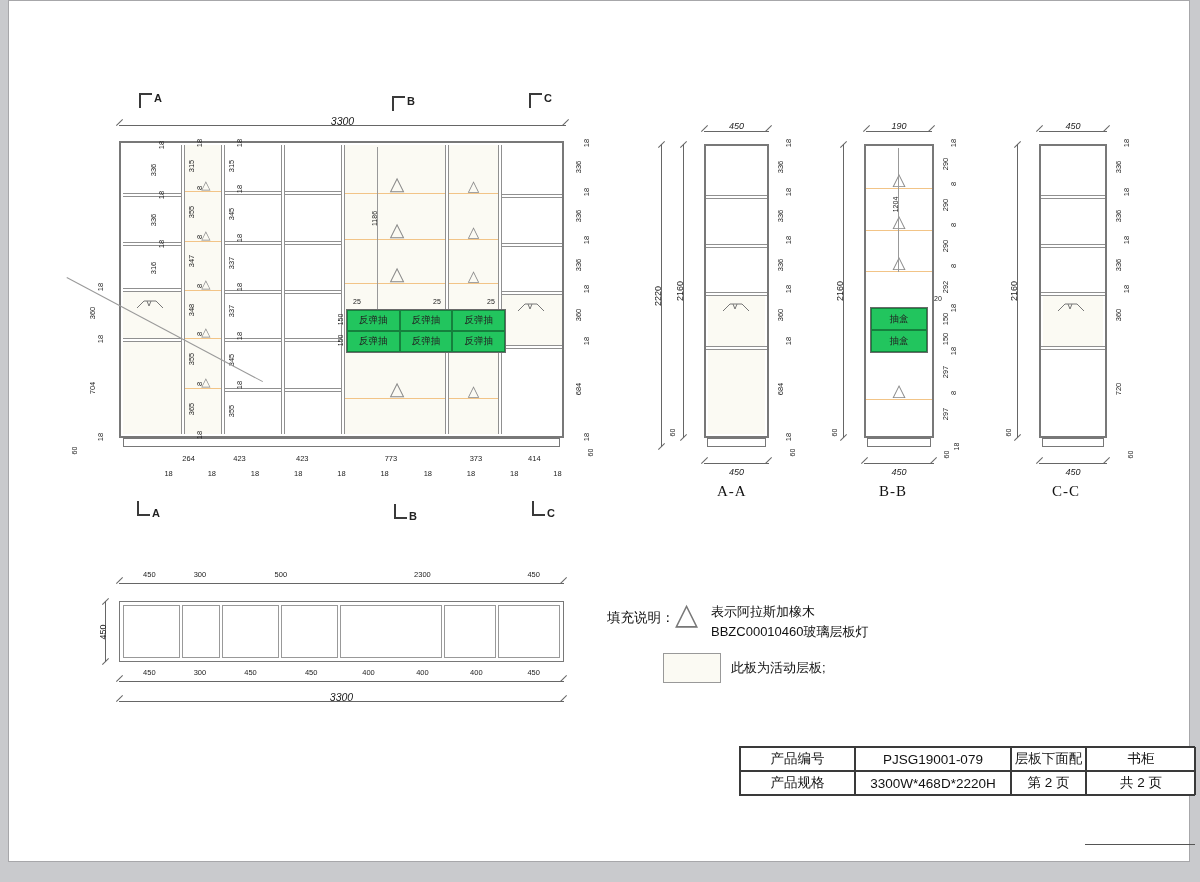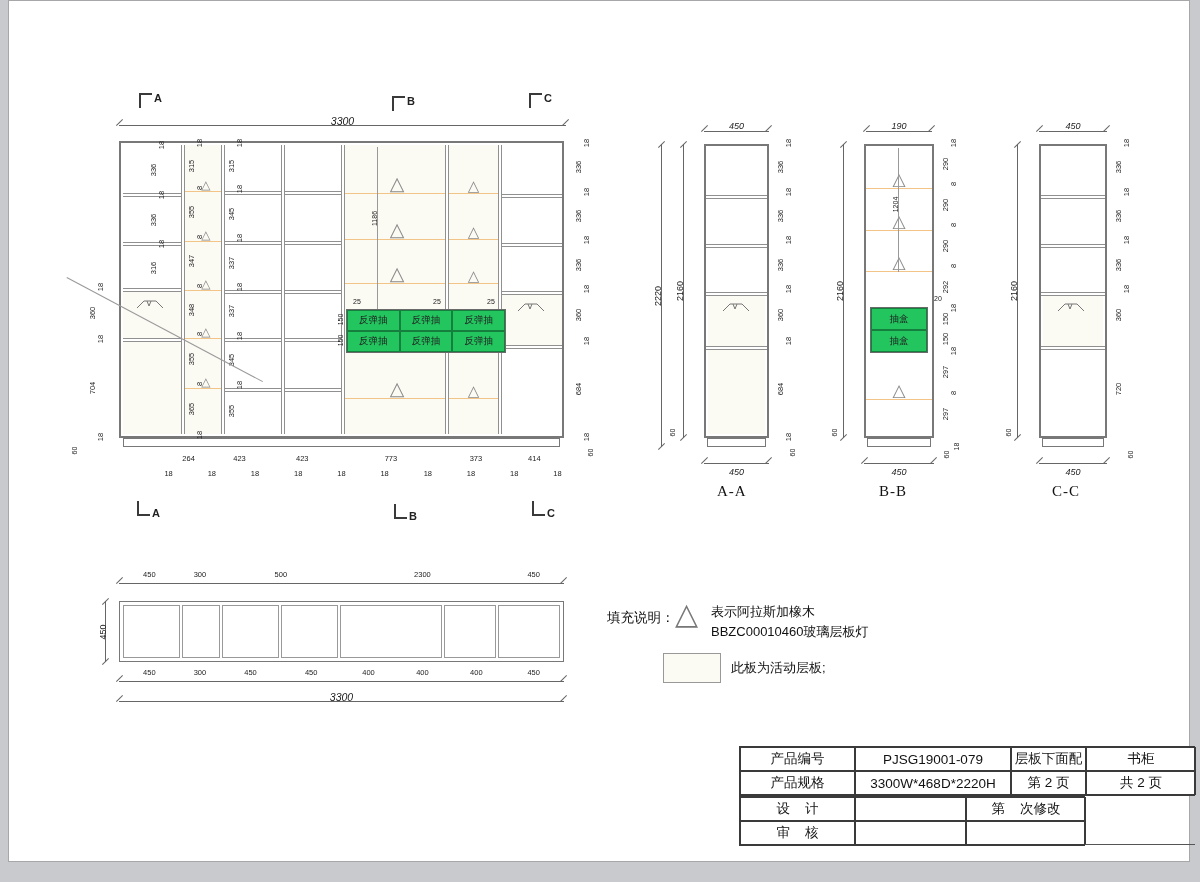--- a/index.html
+++ b/index.html
@@ -441,23 +441,15 @@
   <div class="tb" style="left:730px;top:745px;width:456px;height:50px;grid-template-columns:115px 156px 75px 110px;grid-template-rows:1fr 1fr;">
     <div class="tcell">产品编号</div>
     <div class="tcell">PJSG19001-079</div>
     <div class="tcell">层板下面配</div>
     <div class="tcell">书柜</div>
     <div class="tcell">产品规格</div>
     <div class="tcell">3300W*468D*2220H</div>
     <div class="tcell">第 2 页</div>
     <div class="tcell">共 2 页</div>
   </div>
-  <div class="tb" style="left:730px;top:795px;width:346px;height:50px;grid-template-columns:115px 111px 120px;grid-template-rows:1fr 1fr;">
-    <div class="tcell">设    计</div>
-    <div class="tcell"></div>
-    <div class="tcell">第    次修改</div>
-    <div class="tcell">审    核</div>
-    <div class="tcell"></div>
-    <div class="tcell"></div>
-  </div>
   <div class="abs" style="left:1076px;top:843px;width:110px;border-top:1.5px solid #555;"></div>
 
 </div>
 
 </body></html>

